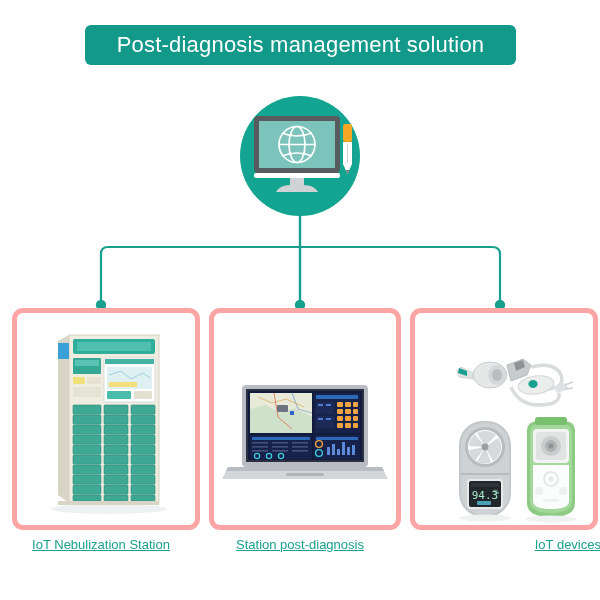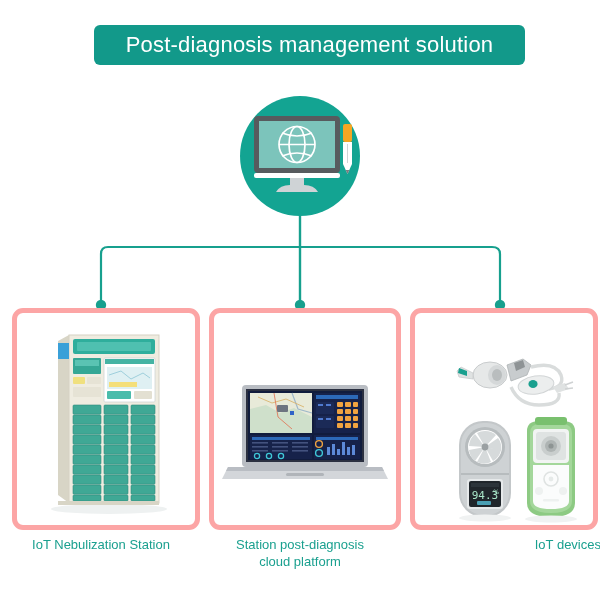--- a/index.html
+++ b/index.html
@@ -7,21 +7,21 @@
     width:600px;height:600px;
     background:#ffffff;
     font-family:"Liberation Sans", sans-serif;
     overflow:hidden;
     position:relative;
   }
   .stage{position:absolute;left:0;top:0;width:600px;height:600px;}
 
   
   .banner{
-    position:absolute;left:94px;top:25px;width:431px;height:40px;
+    position:absolute;left:85px;top:25px;width:431px;height:40px;
     background:#12998a;border-radius:6px;
     display:flex;align-items:center;justify-content:center;
   }
   .banner-text{
     color:#ffffff;font-size:22px;letter-spacing:.2px;white-space:nowrap;
   }
 
   
   .hub{
     position:absolute;left:240px;top:96px;width:120px;height:120px;
@@ -37,21 +37,21 @@
     position:absolute;top:308px;height:212px;
     border:5px solid #fca5a5;border-radius:11px;background:#ffffff;
     overflow:hidden;
   }
   #card-0{left:12px;width:178px;}
   #card-1{left:209px;width:182px;}
   #card-2{left:410px;width:178px;}
 
   .caption{
     position:absolute;top:536px;text-align:center;
-    color:#1aa08f;font-size:13px;line-height:17px;
+    color:#1aa08f;font-size:13px;line-height:17px;text-decoration:underline;
   }
   #cap-0{left:0px;width:202px;}
   #cap-1{left:199px;width:202px;}
   #cap-2{left:399px;width:202px;text-align:right;}
 
   .art{position:absolute;left:0;top:0;}
 </style>
 </head>
 <body>
 
@@ -324,19 +324,18 @@
       <ellipse cx="70" cy="205" rx="26" ry="3.4" fill="#f0f2f2"></ellipse>
       <ellipse cx="136" cy="206" rx="26" ry="3.4" fill="#f0f2f2"></ellipse>
     </svg>
   </div>
 
   <div class="caption" id="cap-0">
     <div>IoT Nebulization Station</div>
   </div>
   <div class="caption" id="cap-1">
     <div>Station post-diagnosis</div>
-    <div>cloud platform</div>
   </div>
   <div class="caption" id="cap-2">
     <div>IoT devices</div>
   </div>
 
 </div>
 
 </body></html>

